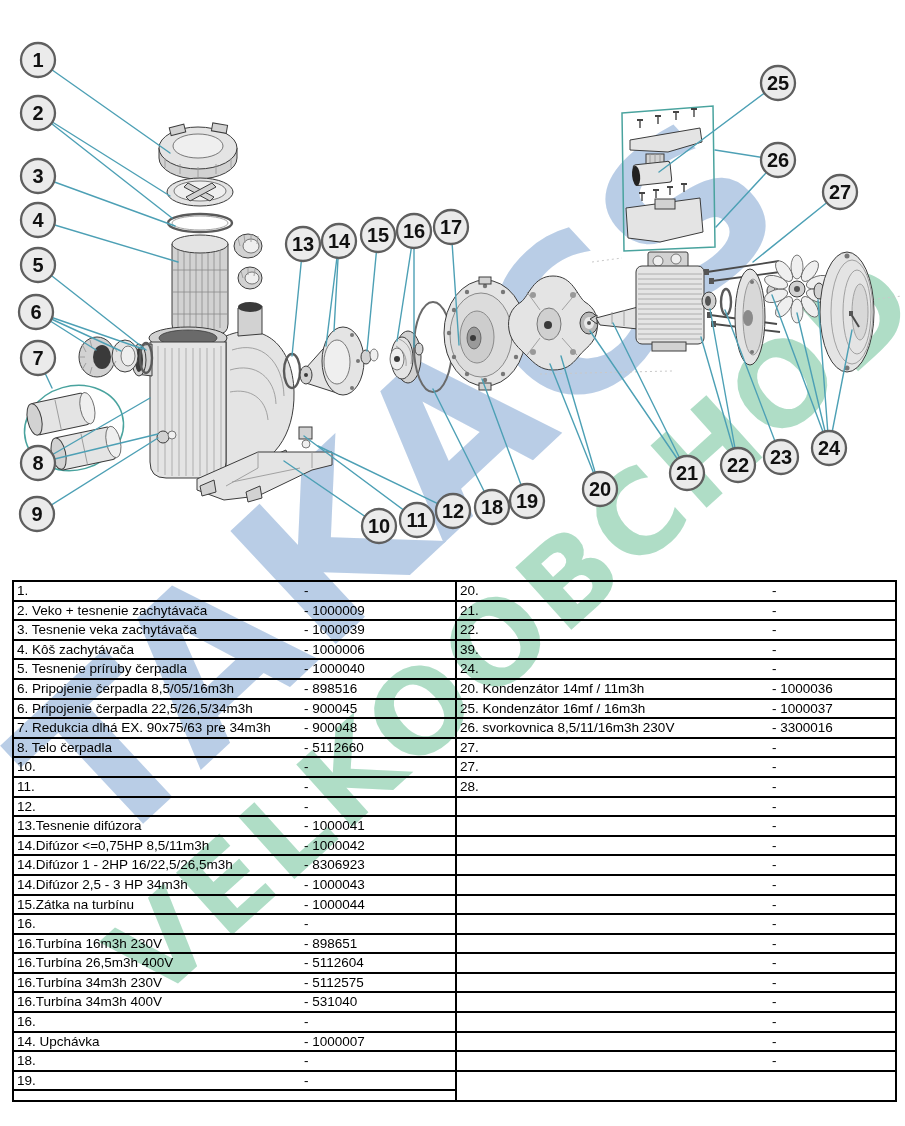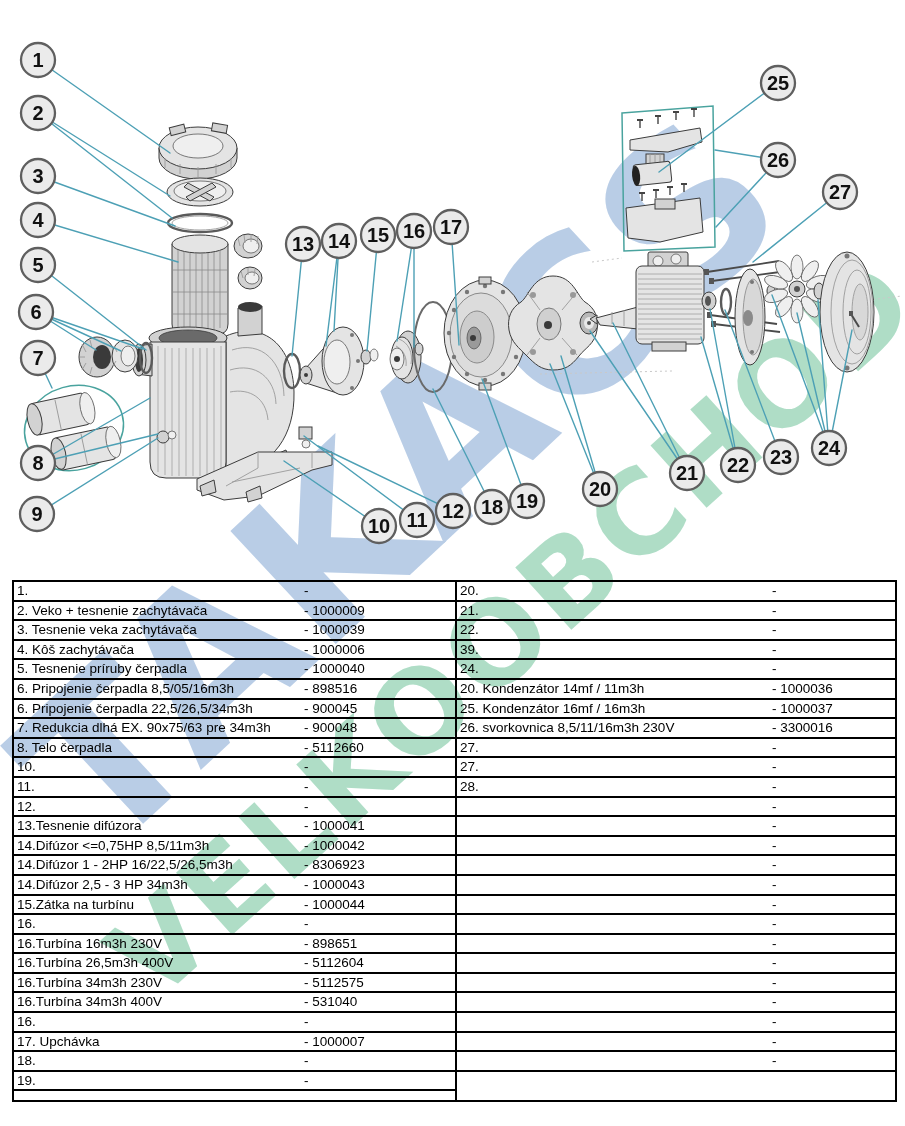--- a/index.html
+++ b/index.html
@@ -624,21 +624,21 @@
         </div>
         <div class="t-row">
           <span class="t-label">16.Turbína 34m3h 400V</span>
           <span class="t-code">- 531040</span>
         </div>
         <div class="t-row">
           <span class="t-label">16.</span>
           <span class="t-code">-</span>
         </div>
         <div class="t-row">
-          <span class="t-label">17. Upchávka</span>
+          <span class="t-label">14. Upchávka</span>
           <span class="t-code">- 1000007</span>
         </div>
         <div class="t-row">
           <span class="t-label">18.</span>
           <span class="t-code">-</span>
         </div>
         <div class="t-row">
           <span class="t-label">19.</span>
           <span class="t-code">-</span>
         </div>

